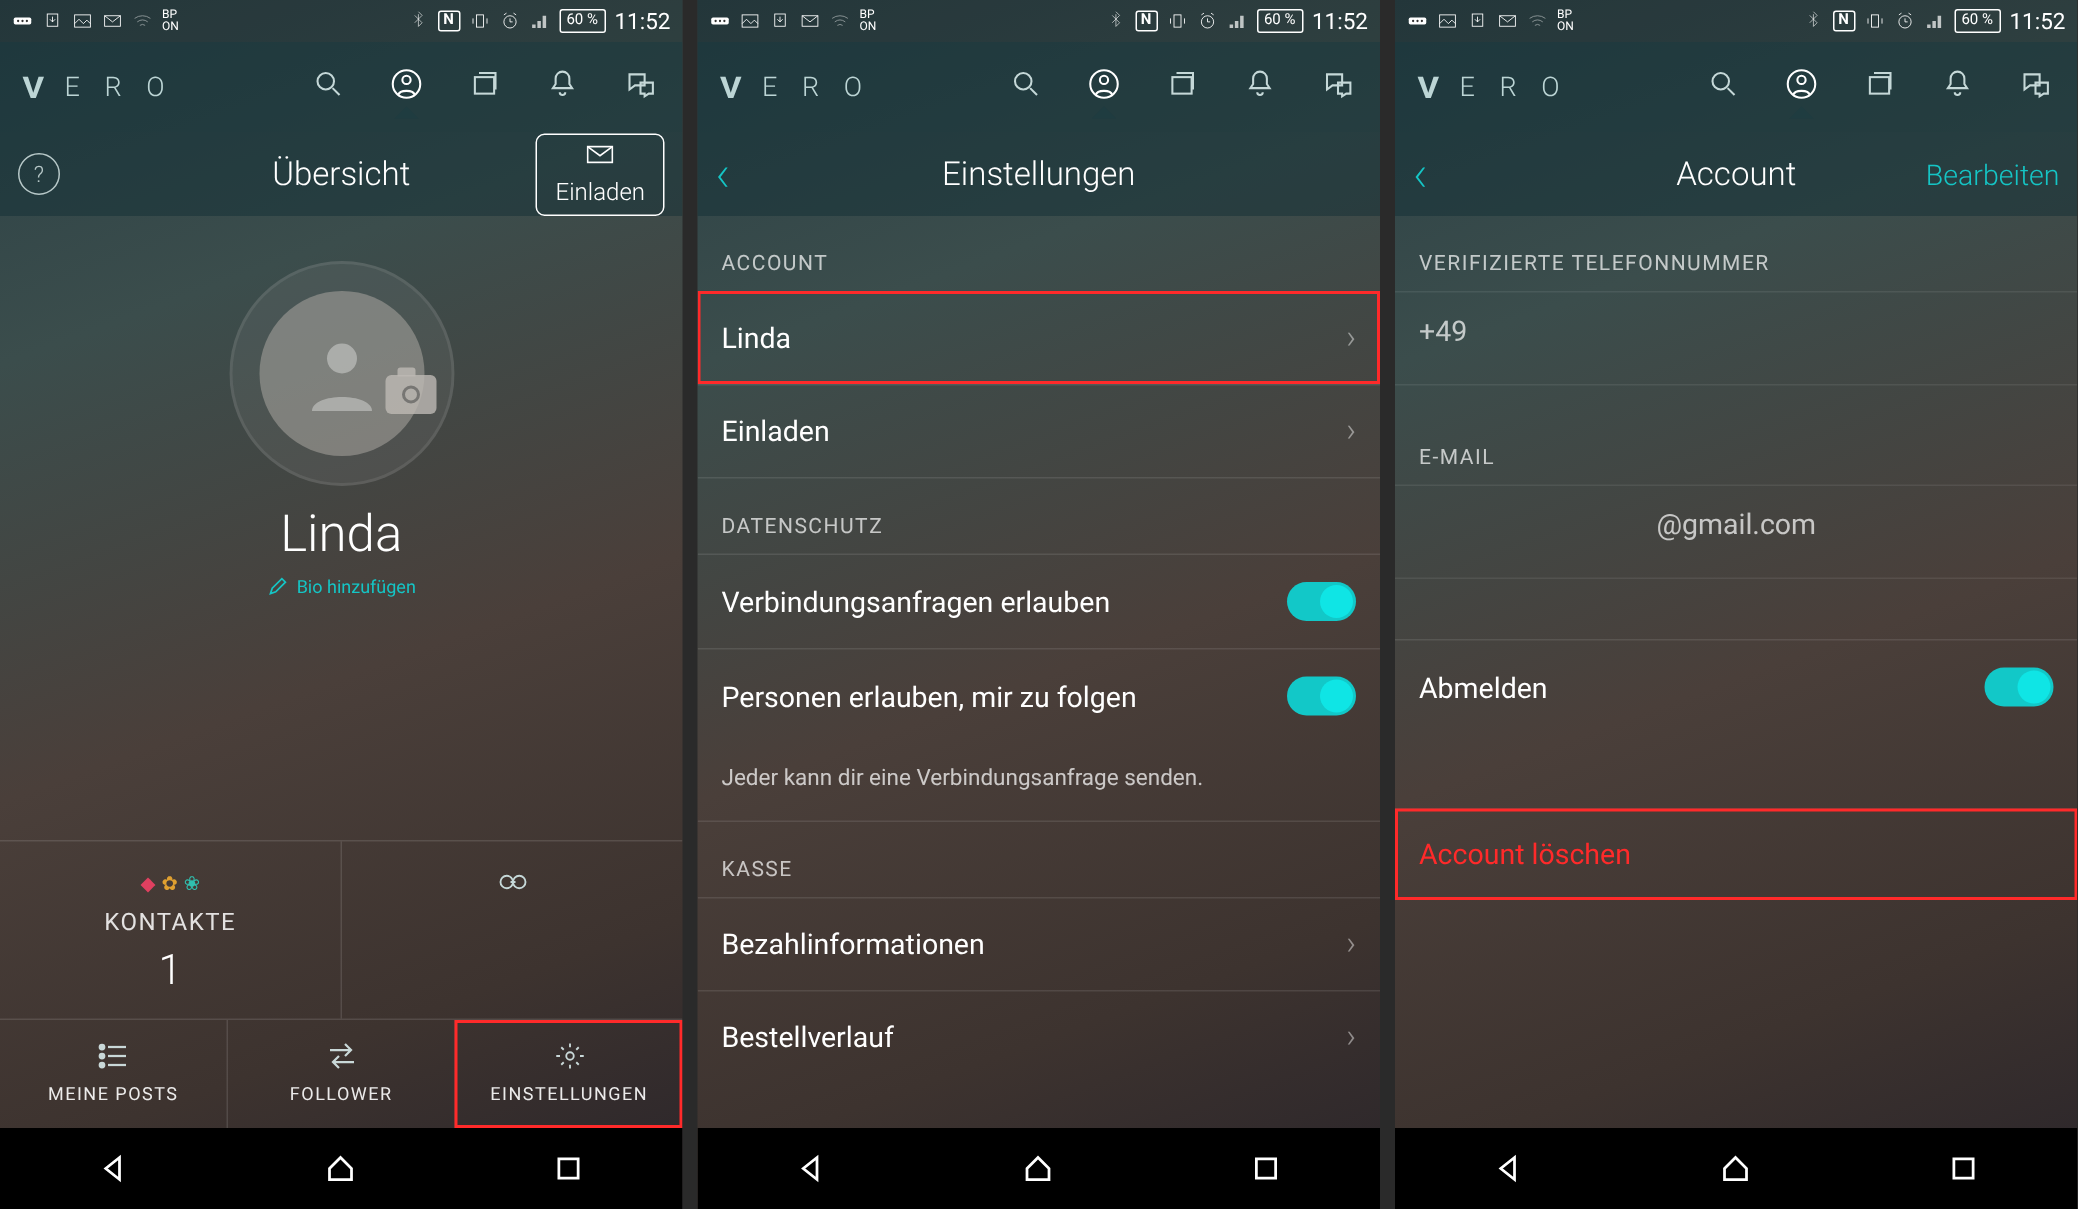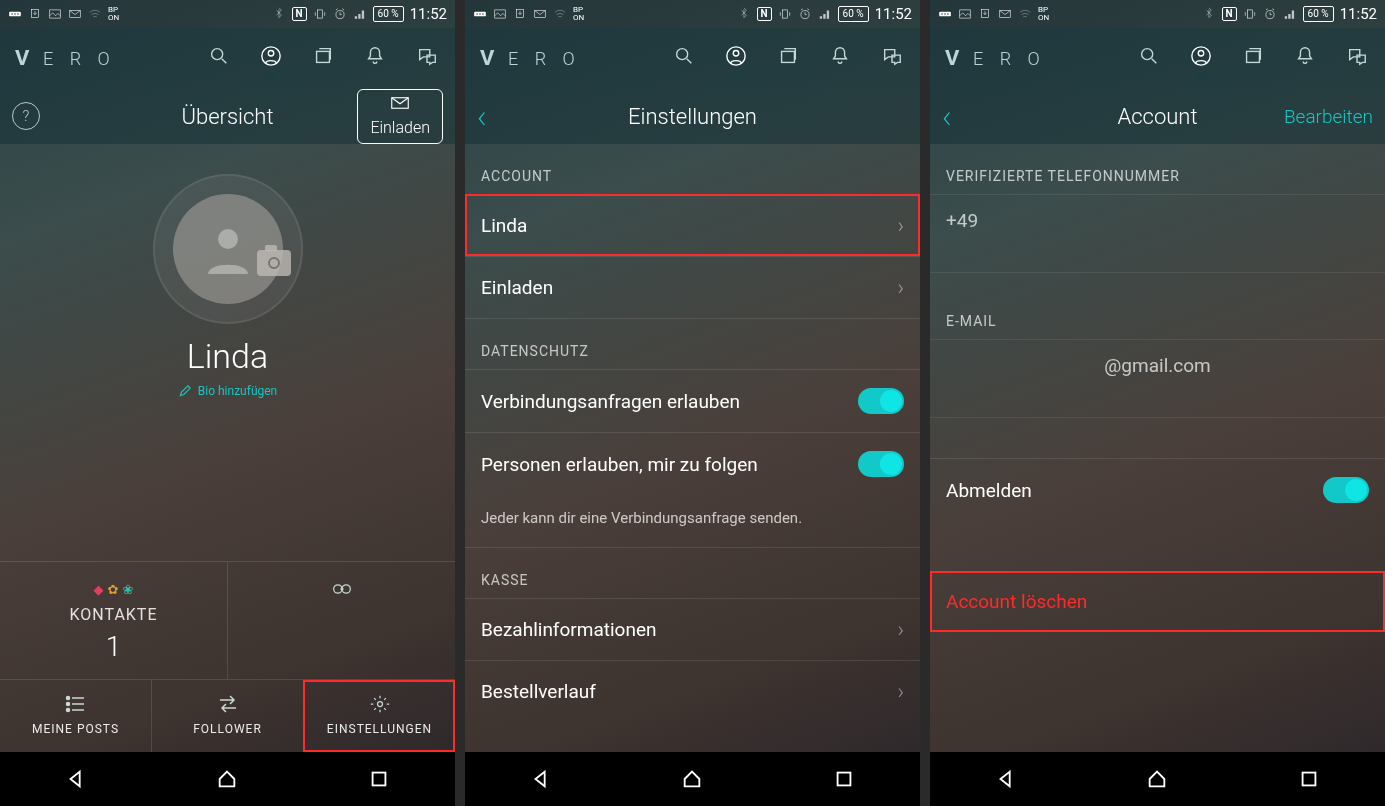--- a/index.html
+++ b/index.html
@@ -149,21 +149,21 @@
   }
   .row.last-border { border-bottom:1px solid rgba(255,255,255,0.1);}
   .chev { color:rgba(255,255,255,0.45); font-size:22px; font-weight:300;}
   .row-highlight { outline:2px solid #ff2a2a; outline-offset:-2px; }
   .hint { color:rgba(255,255,255,0.72); font-size:15px; padding:14px 16px 20px; border-bottom:1px solid rgba(255,255,255,0.1);}
   .toggle {
     width:46px;height:26px;background:#12c8c8;border-radius:13px;position:relative;
   }
   .toggle::after{content:"";position:absolute;right:2px;top:2px;width:22px;height:22px;border-radius:50%;background:#0fe5e5;}
   .delete-label { color:#ff2a2a; }
-  .field-value { color:rgba(255,255,255,0.7); font-size:19px; padding:14px 16px 40px; border-bottom:1px solid rgba(255,255,255,0.08); text-align:center;}
+  .field-value { color:rgba(255,255,255,0.7); font-size:19px; padding:14px 16px 24px; border-bottom:1px solid rgba(255,255,255,0.08); text-align:center;}
   .phone-value { text-align:left;}
 
   
   .navbar {
     height:54px; background:#000; display:flex; align-items:center; justify-content:space-around;
   }
   .navbar svg { width:22px;height:22px;stroke:#fff;fill:none;stroke-width:2;}
 </style>
 </head>
 <body>

